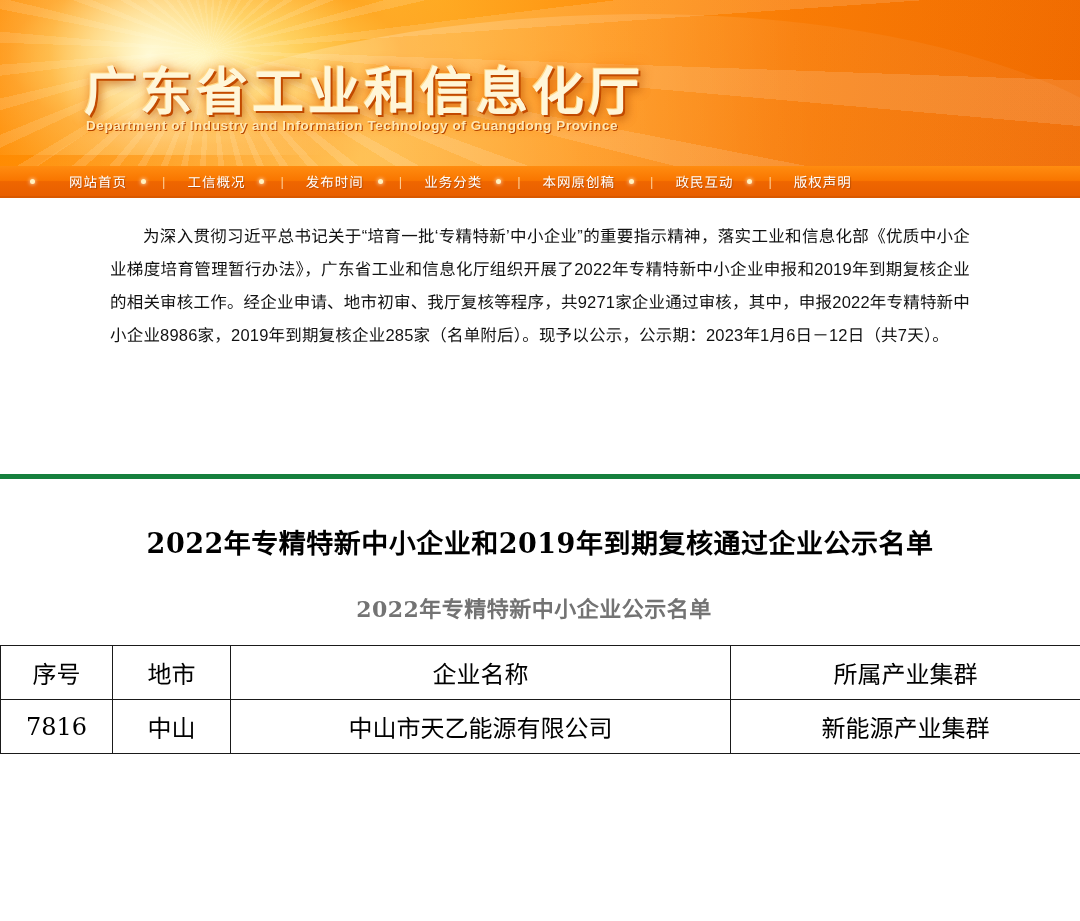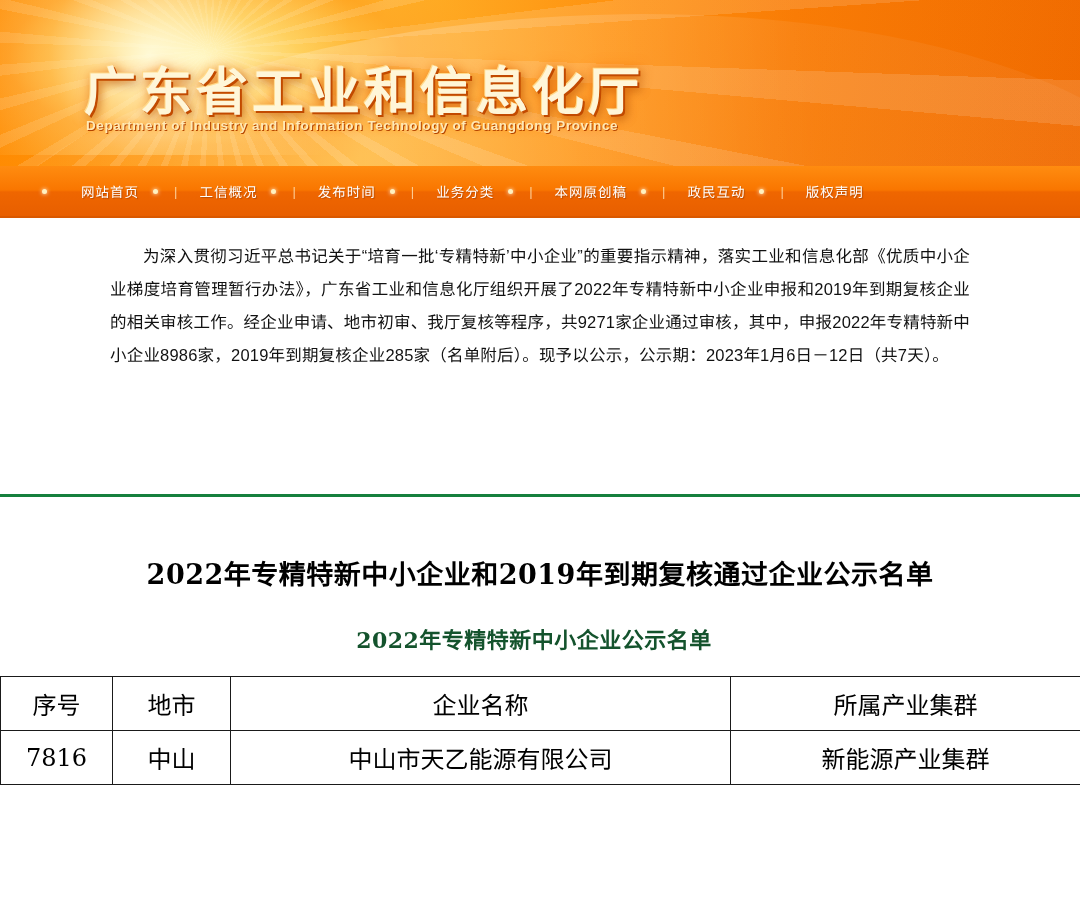--- a/index.html
+++ b/index.html
@@ -76,26 +76,26 @@
     font-size: 13.5px;
     font-weight: bold;
     letter-spacing: 0.6px;
     color: #ffe9b5;
     text-shadow: 1px 1px 0 #b44400, 0 0 6px rgba(255,140,0,.8);
     white-space: nowrap;
   }
 
   
   .nav {
-    height: 52px;
+    height: 32px;
     background: linear-gradient(180deg, #ff8c10 0%, #f97600 48%, #ef6600 52%, #e85f00 100%);
     display: flex;
     align-items: center;
     justify-content: flex-start;
-    padding-left: 42px;
+    padding-left: 30px;
     box-sizing: border-box;
     border-bottom: 2px solid #d95800;
     position: relative;
   }
   .nav .dot-lead {
     width: 5px; height: 5px; border-radius: 50%;
     background: #fff1c0; margin-right: 28px;
     box-shadow: 0 0 4px #fff;
   }
   .nav-item {
@@ -154,39 +154,39 @@
     line-height: 2.0;
     color: #111;
     text-align: justify;
     letter-spacing: .2px;
   }
   .body-text p { margin: 0; text-indent: 2em; }
 
   
   .attach {
     margin-top: 122px;
-    border-top: 3px solid #15803d;
-    padding-top: 16px;
+    border-top: 5px solid #15803d;
+    padding-top: 3px;
   }
   .attach-title {
     margin: 40px 0 0 0;
     text-align: center;
     font-family: "DejaVu Serif", "Liberation Serif", serif;
     font-size: 27px;
     font-weight: bold;
     color: #000;
     letter-spacing: .5px;
   }
   .attach-subtitle {
     margin: 30px 12px 22px 0;
     text-align: center;
     font-family: "DejaVu Serif", "Liberation Serif", serif;
     font-size: 22px;
     font-weight: bold;
-    color: #14532d;
+    color: #737373;
     letter-spacing: .5px;
   }
   table.list {
     width: 1080px;
     border-collapse: collapse;
     table-layout: fixed;
     font-family: "DejaVu Serif", "Liberation Serif", serif;
   }
   table.list th, table.list td {
     border: 1px solid #1a1a1a;

